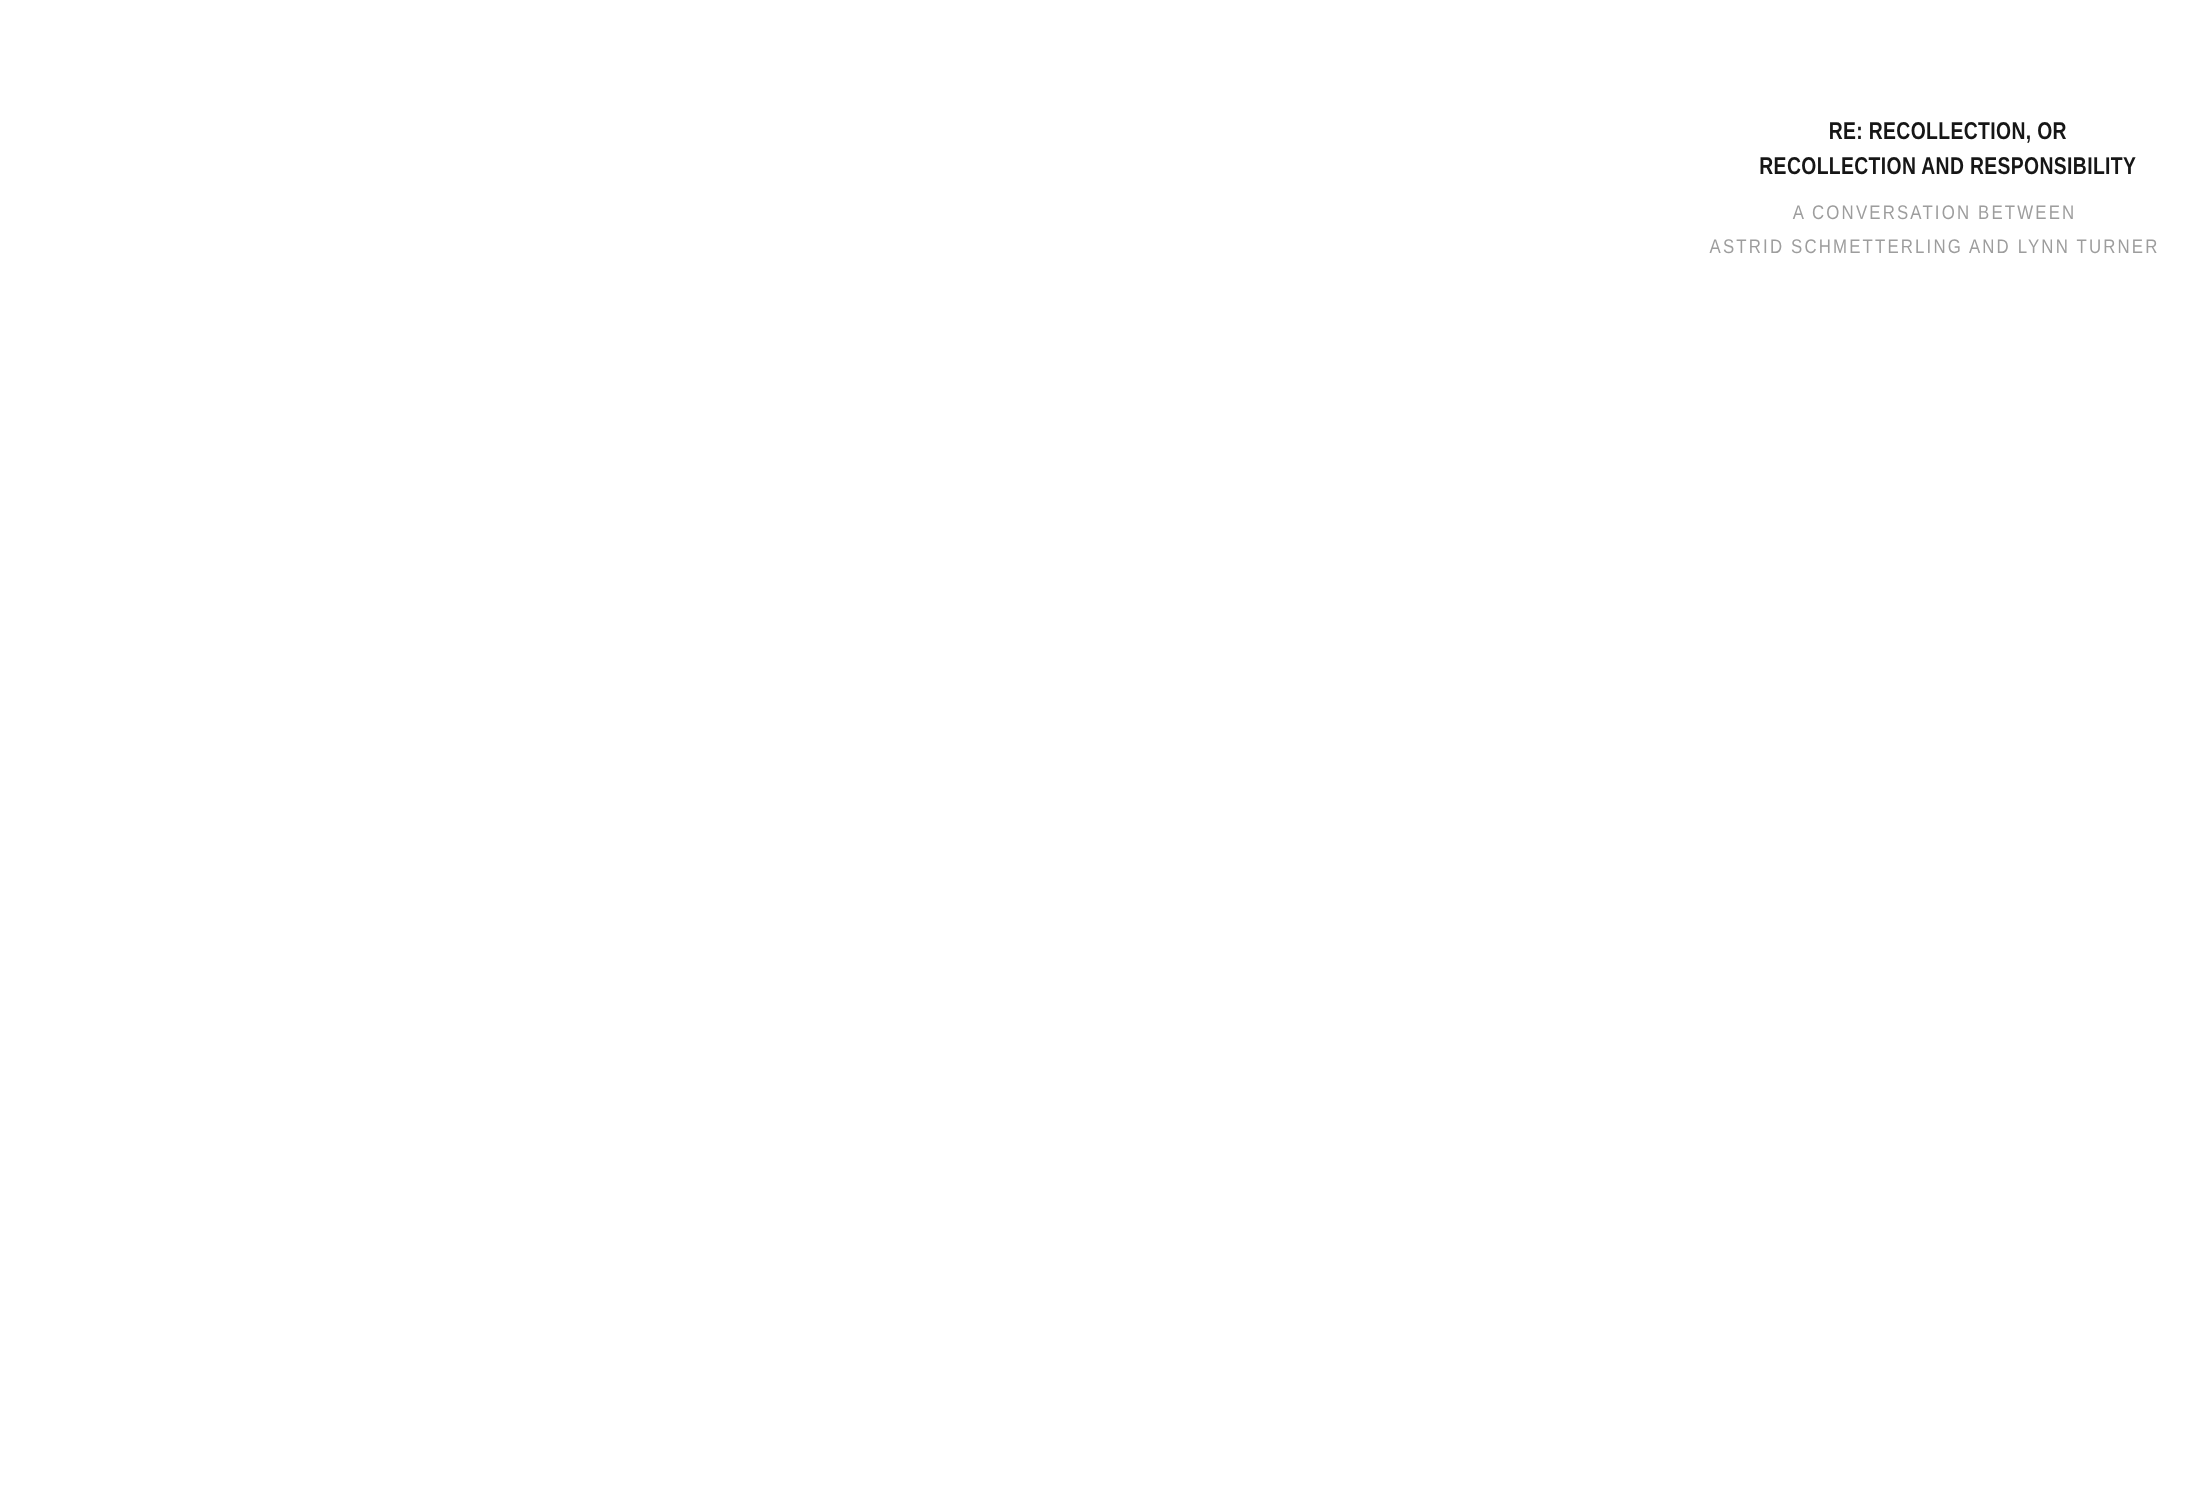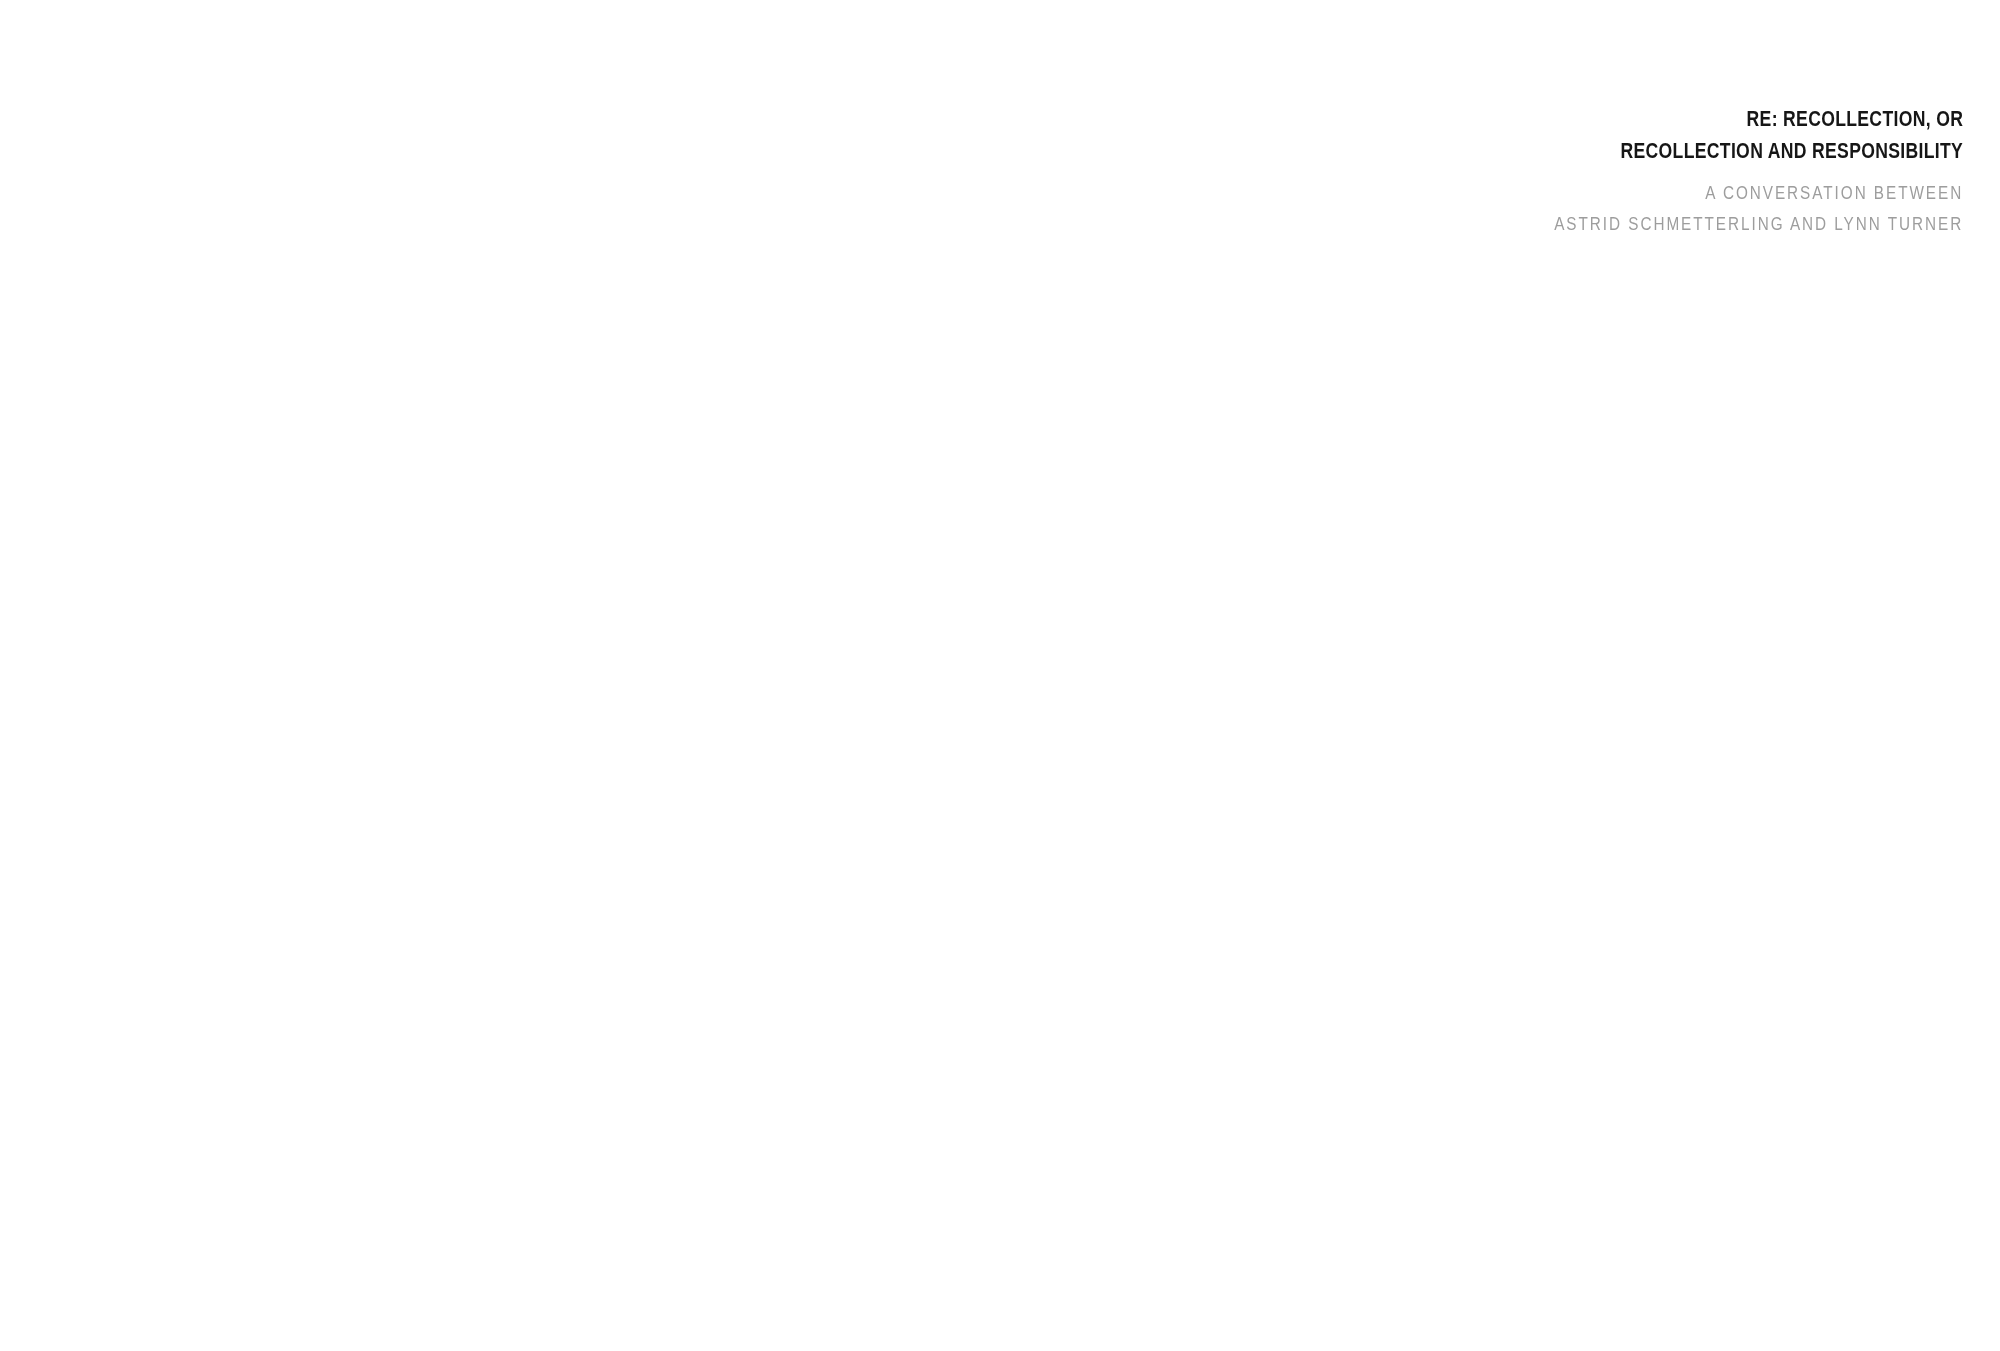--- a/index.html
+++ b/index.html
@@ -21,21 +21,21 @@
     height: 100%;
   }
   .page-left  { left: 0;  width: 1000px; }
   .page-right { left: 1000px; width: 1000px; }
 
   
   .chapter-header {
     position: absolute;
     top: 103px;
     right: 37px;
-    text-align: right;
+    text-align: center;
     white-space: nowrap;
   }
   .chapter-title {
     margin: 0;
     font-family: "Liberation Sans", sans-serif;
     font-weight: bold;
     font-size: 22px;
     line-height: 32px;
     letter-spacing: 0.4px;
     color: var(--title-color, #161616);

